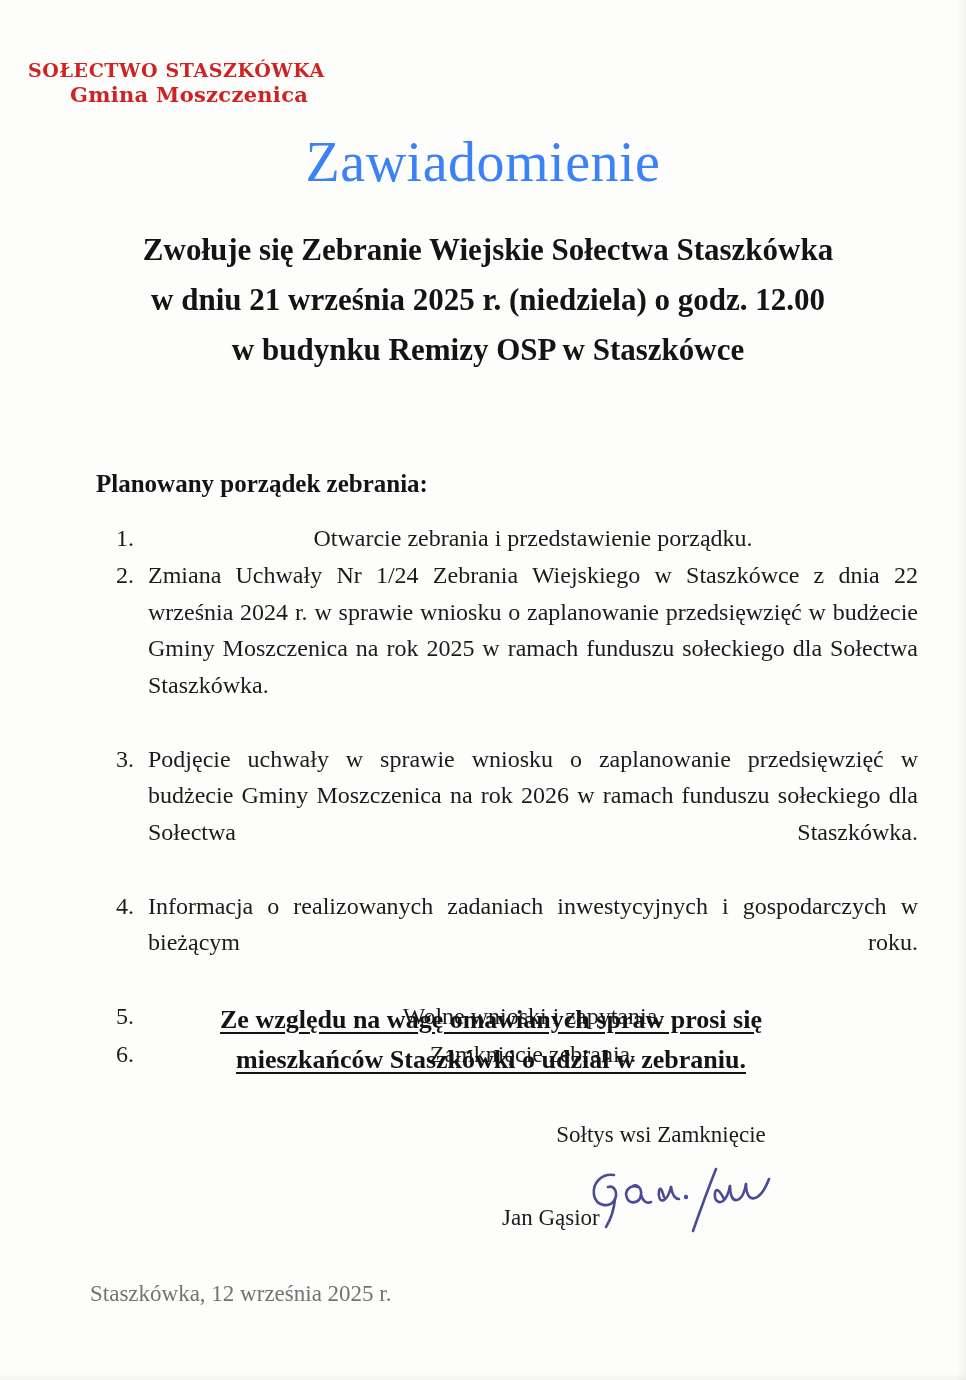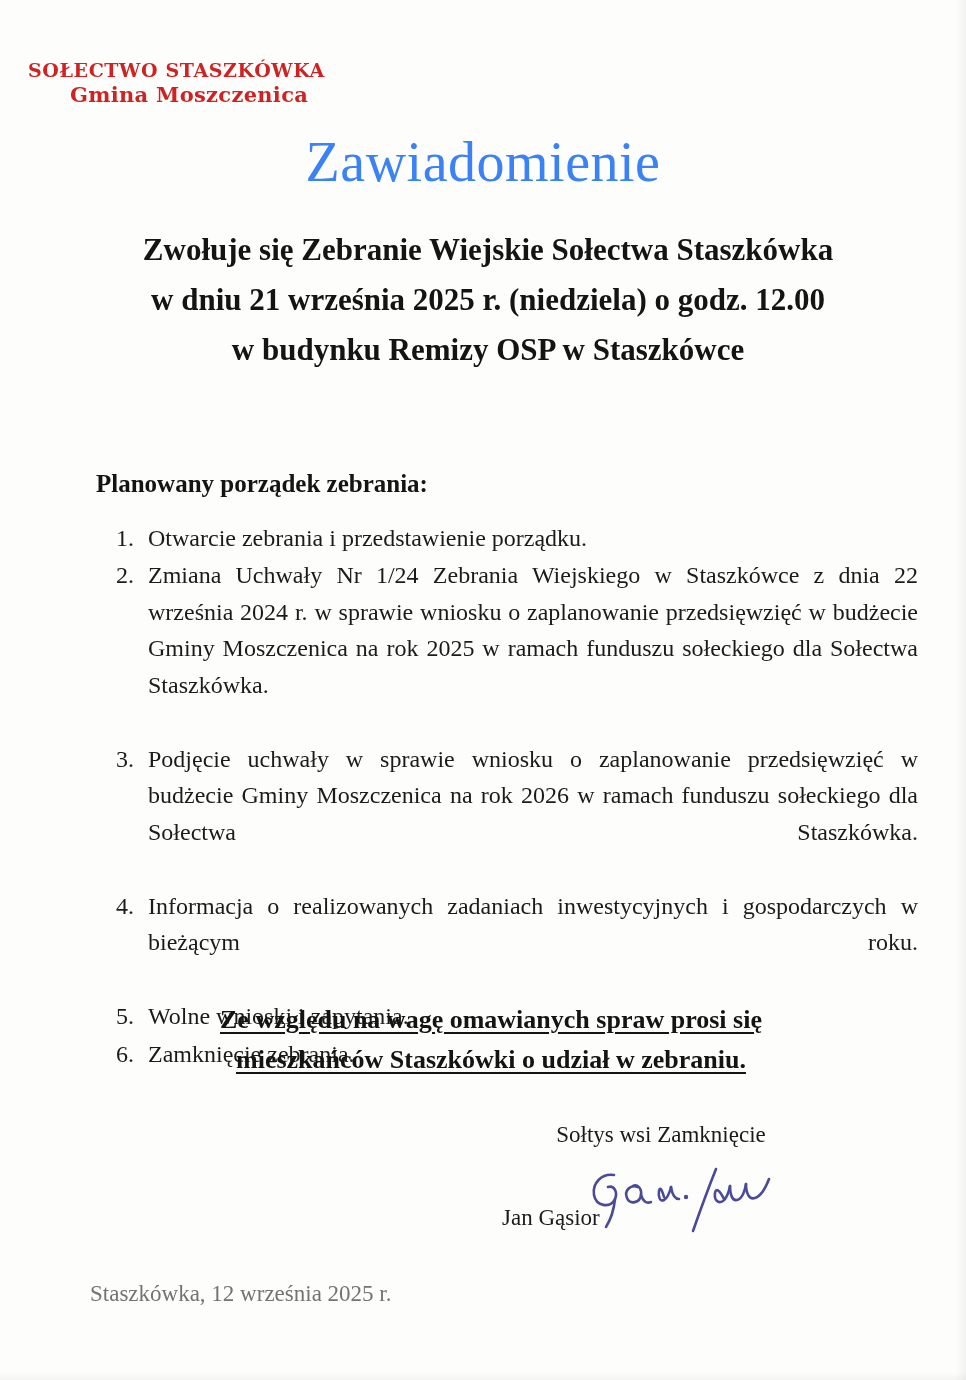--- a/index.html
+++ b/index.html
@@ -105,21 +105,21 @@
   .agenda-list .txt {
     flex: 1 1 auto;
     text-align: justify;
     text-justify: inter-word;
   }
   .agenda-list li.justified .txt::after {
     content: "";
     display: inline-block;
     width: 100%;
   }
-  .agenda-list li.single .txt { text-align: left; }
+  .agenda-list li.single .txt { text-align: center; }
 
   
   .appeal {
     position: absolute;
     left: 0;
     right: 0;
     top: 1000px;
     text-align: center;
     font-size: 26px;
     font-weight: bold;

